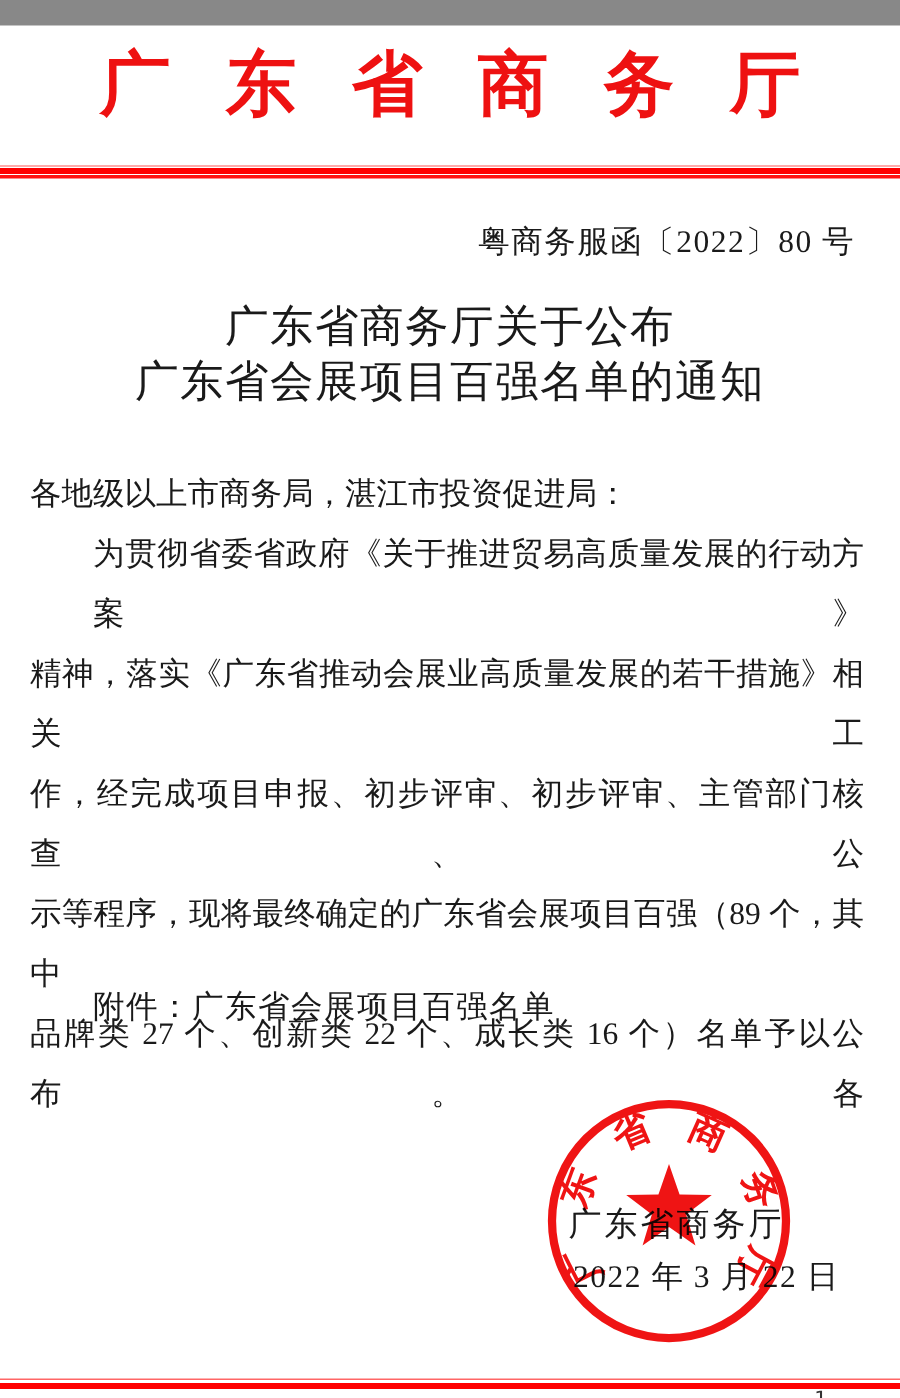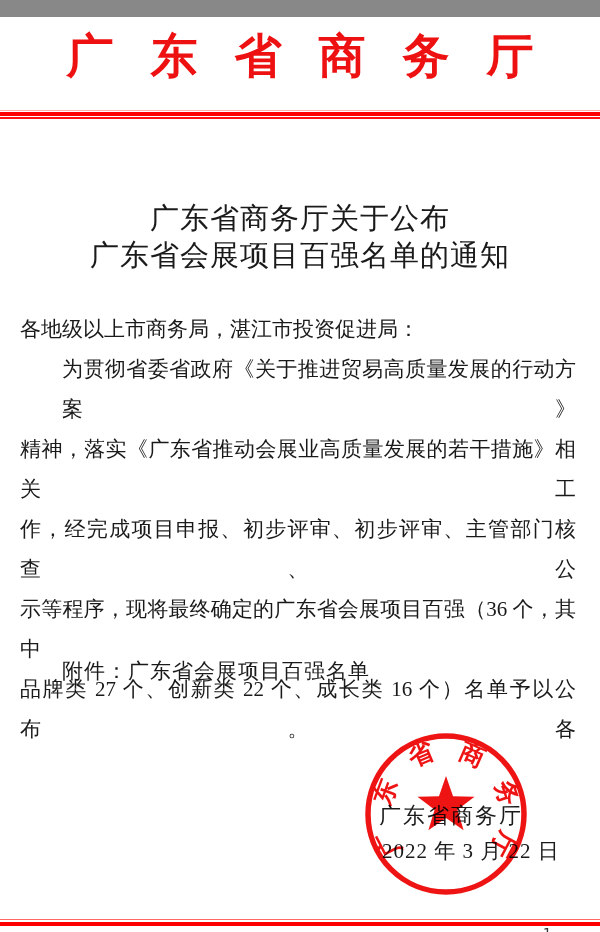--- a/index.html
+++ b/index.html
@@ -77,32 +77,33 @@
 </style>
 </head>
 <body>
 
 <div class="page">
 
   <div class="agency-title">广东省商务厅</div>
 
   <div class="rule-top"></div>
 
+  <div class="doc-number">粤商务服函〔2022〕80 号</div>
 
   <div class="notice-title">
     <div>广东省商务厅关于公布</div>
     <div>广东省会展项目百强名单的通知</div>
   </div>
 
   <div class="body-text">
     <div class="bl">各地级以上市商务局，湛江市投资促进局：</div>
     <div class="bl ind jl">为贯彻省委省政府《关于推进贸易高质量发展的行动方案》</div>
     <div class="bl jl">精神，落实《广东省推动会展业高质量发展的若干措施》相关工</div>
     <div class="bl jl">作，经完成项目申报、初步评审、初步评审、主管部门核查、公</div>
-    <div class="bl jl">示等程序，现将最终确定的广东省会展项目百强（36 个，其中</div>
+    <div class="bl jl">示等程序，现将最终确定的广东省会展项目百强（89 个，其中</div>
     <div class="bl jl">品牌类 27 个、创新类 22 个、成长类 16 个）名单予以公布。各</div>
   </div>
 
   <div class="attachment">附件：广东省会展项目百强名单</div>
 
   <div class="signer">广东省商务厅</div>
 
   <div class="sign-date">2022 年 3 月 22 日</div>
 
   <svg class="seal" width="190" height="190" viewBox="0 0 190 190">

